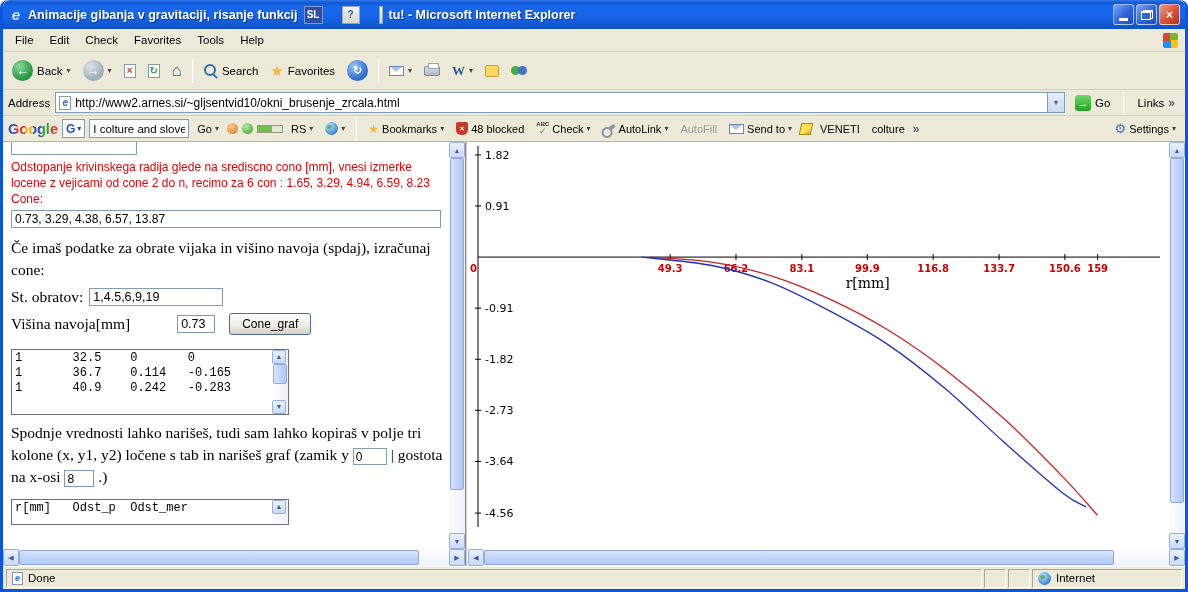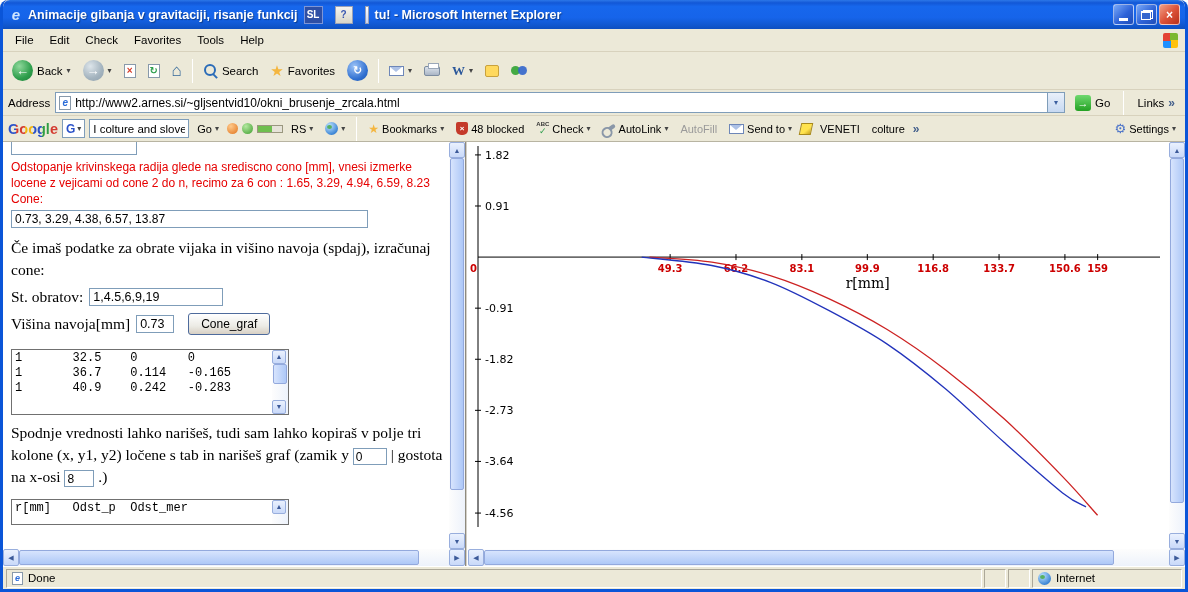--- a/index.html
+++ b/index.html
@@ -8,21 +8,21 @@
   *{box-sizing:border-box;}
   .window{position:relative;width:1188px;height:592px;background:#ECE9D8;
           border-left:3px solid #0A55D8;border-right:3px solid #0A55D8;border-bottom:3px solid #0A55D8;
           border-radius:8px 8px 0 0;}
   
   .titlebar{height:29px;border-radius:7px 7px 0 0;display:flex;align-items:center;padding:0 5px;
     background:linear-gradient(180deg,#2C77E8 0%,#1257D6 10%,#1767EC 22%,#1664EA 60%,#1159D2 84%,#0D4FC0 100%);}
   .title-text{color:#fff;font-weight:bold;font-size:12.5px;text-shadow:1px 1px 1px #0B3C8E;white-space:nowrap;}
   .ie-e{width:16px;height:16px;margin-right:4px;display:flex;align-items:center;justify-content:center;
         color:#CFE6FF;font-weight:bold;font-style:italic;font-size:15px;}
-  .langbar{display:flex;align-items:flex-end;gap:12px;margin:0 6px;}
+  .langbar{display:flex;align-items:flex-end;gap:19px;margin:0 6px;}
   .sl-badge{width:19px;height:18px;background:#2E4FA5;border:1px solid #7E95D6;color:#fff;font-size:10px;
             font-weight:bold;display:flex;align-items:center;justify-content:center;}
   .kbd-badge{width:18px;height:18px;background:linear-gradient(#F4F3EE,#D9D6C9);border:1px solid #9AA0B5;
              display:flex;align-items:center;justify-content:center;font-size:10px;color:#3A57B0;font-weight:bold;}
   .lang-grip{width:4px;height:18px;background:linear-gradient(#fff,#C9D4F2);border:1px solid #9AA0B5;}
   .tb-spacer{flex:1;}
   .winbtn{width:21px;height:21px;margin-left:2px;border-radius:3px;border:1px solid rgba(255,255,255,.55);
           display:flex;align-items:center;justify-content:center;color:#fff;font-size:12px;font-weight:bold;
           background:linear-gradient(135deg,#7AA9F8,#2E63D8 55%,#1E4DB8);}
   .winbtn.close{background:linear-gradient(135deg,#F0A086,#DD5339 50%,#B8301A);}
@@ -98,21 +98,21 @@
   
   .content{display:grid;grid-template-columns:446px 16px 3px 701px 16px;grid-template-rows:407px 17px;
            width:1182px;height:424px;background:#fff;}
   .frame-divider{grid-column:3;grid-row:1/3;background:#D4D0C8;border-left:1px solid #8E8A7E;border-right:1px solid #FFF;}
   .left-frame{grid-column:1;grid-row:1;background:#fff;overflow:hidden;padding-left:8px;position:relative;
               font-family:"Liberation Serif","DejaVu Serif",serif;}
   .right-frame{grid-column:4;grid-row:1;background:#fff;position:relative;overflow:hidden;}
   
   .cut-input{display:block;width:126px;height:20px;margin-top:-7px;border:1px solid #7F9DB9;font-size:12.5px;font-family:"Liberation Sans",sans-serif;padding:0 3px;}
   .red-note{margin-top:5px;width:438px;color:#E60000;font-family:"Liberation Sans",sans-serif;font-size:12px;line-height:1.32;}
-  .wide-input{display:block;margin-top:3px;width:357px;height:18px;border:1px solid #7F9DB9;font-size:12px;font-family:"Liberation Sans",sans-serif;padding:0 3px;}
+  .wide-input{display:block;margin-top:3px;width:430px;height:18px;border:1px solid #7F9DB9;font-size:12px;font-family:"Liberation Sans",sans-serif;padding:0 3px;}
   .para{width:436px;font-size:15.5px;line-height:1.42;color:#000;}
   .p1{margin-top:9px;}
   .frow{display:flex;align-items:center;gap:6px;margin-top:7px;font-size:15.5px;}
   .sm-input{height:18px;border:1px solid #7F9DB9;font-size:12.5px;font-family:"Liberation Sans",sans-serif;padding:0 3px;}
   .xp-btn{height:22px;padding:1px 12px;font-size:12px;font-family:"Liberation Sans",sans-serif;color:#000;
           background:linear-gradient(#FFFFFF,#ECEBE5 60%,#D8D0C4);border:1px solid #4E6B9C;border-radius:3px;}
   .big-btn{display:block;margin:14px 0 0 10px;width:417px;height:25px;font-size:13px;}
   .txtarea{margin-top:14px;width:278px;height:66px;border:1px solid #707070;display:flex;background:#fff;}
   .txtarea .body{flex:1;padding:1px 0 0 3px;overflow:hidden;}
   .mono{font-family:"Liberation Mono","DejaVu Sans Mono",monospace;font-size:12px;line-height:15px;white-space:pre;}
@@ -344,21 +344,21 @@
         <div>Cone:</div>
       </div>
       <input class="wide-input" value="0.73, 3.29, 4.38, 6.57, 13.87" style="">
       <div class="para p1">Če imaš podatke za obrate vijaka in višino navoja (spdaj), izračunaj cone:</div>
       <div class="frow">
         <span>St. obratov:</span>
         <input class="sm-input" style="width: 134px;" value="1,4.5,6,9,19">
       </div>
       <div class="frow">
         <span>Višina navoja[mm]</span>
-        <input class="sm-input" style="width: 38px;" value="0.73">
+        <input class="sm-input" style="width: 38px; margin-left: 41px;" value="0.73">
         <button class="xp-btn" style="margin-left:8px">Cone_graf</button>
       </div>
 
       <div class="txtarea">
         <div class="body">
           <div class="mono">1       32.5    0       0</div>
           <div class="mono">1       36.7    0.114   -0.165</div>
           <div class="mono">1       40.9    0.242   -0.283</div>
         </div>
         <div class="vsb">

